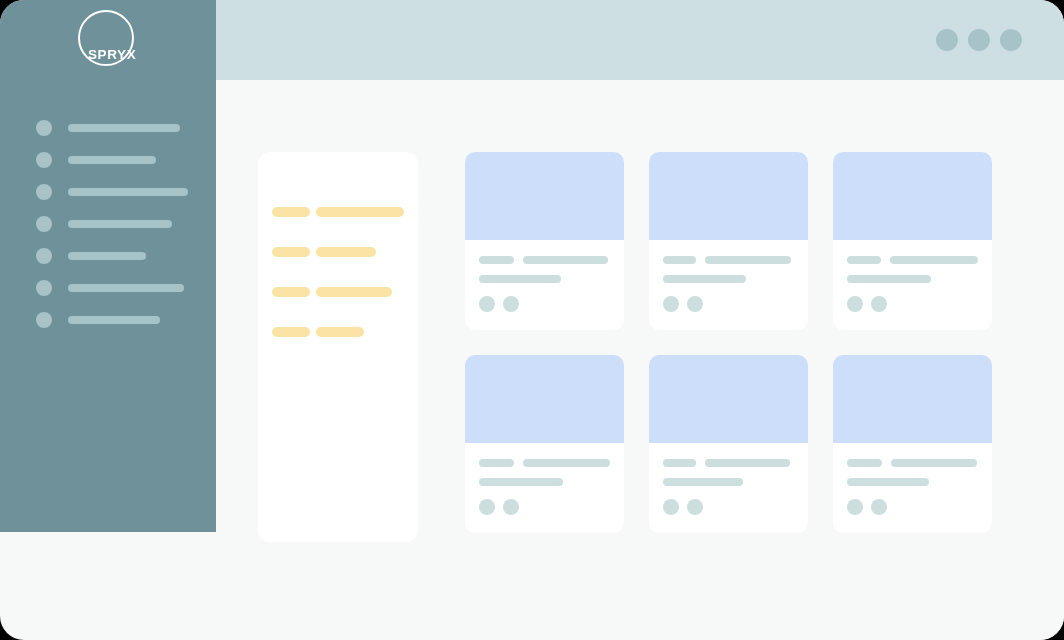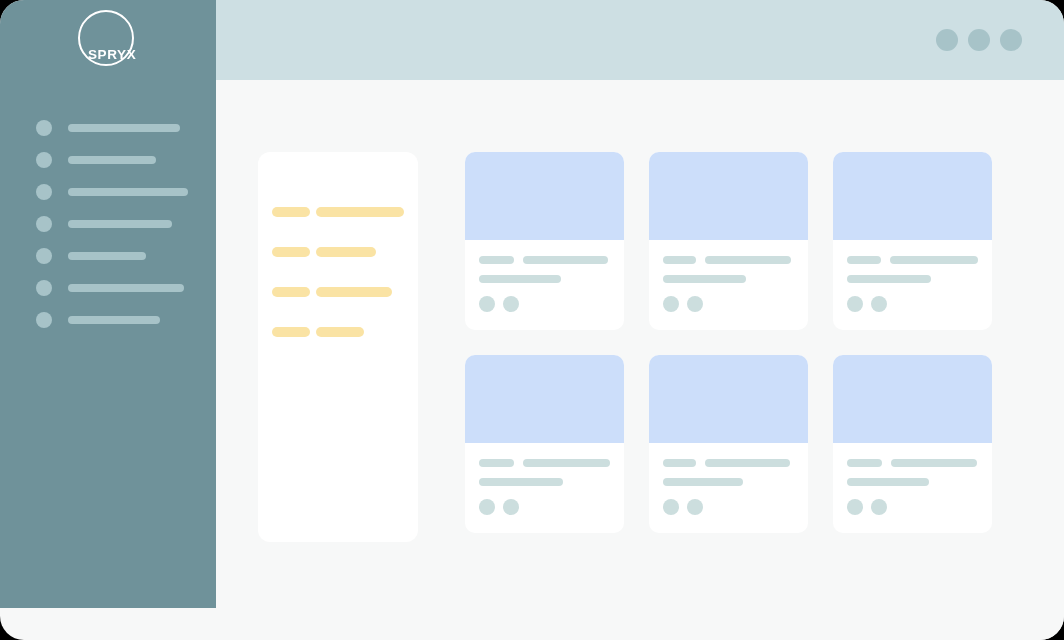--- a/index.html
+++ b/index.html
@@ -22,21 +22,21 @@
     overflow: hidden;
     background: #f7f8f8;
   }
 
   
   #sidebar {
     position: absolute;
     left: 0;
     top: 0;
     width: 216px;
-    height: 608px;
+    height: 532px;
     background: #6f929a;
   }
 
   #logo-area {
     position: absolute;
     left: 0;
     top: 0;
     width: 216px;
     height: 80px;
   }

